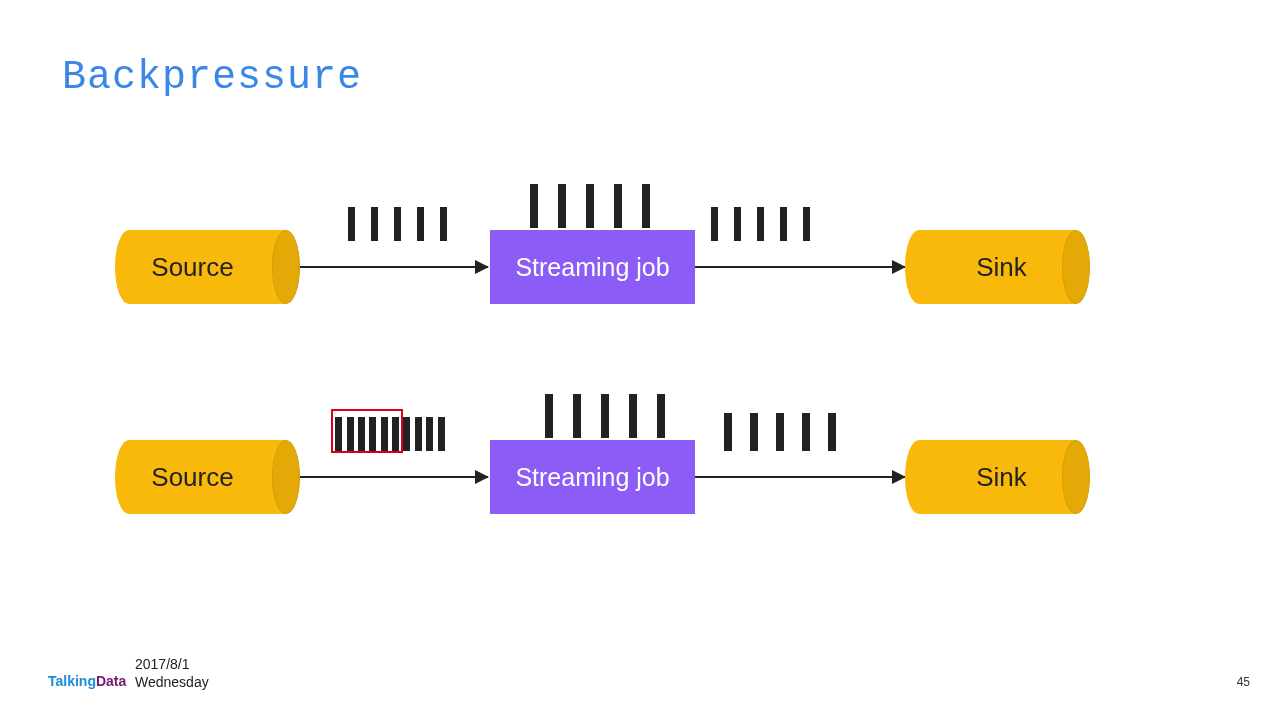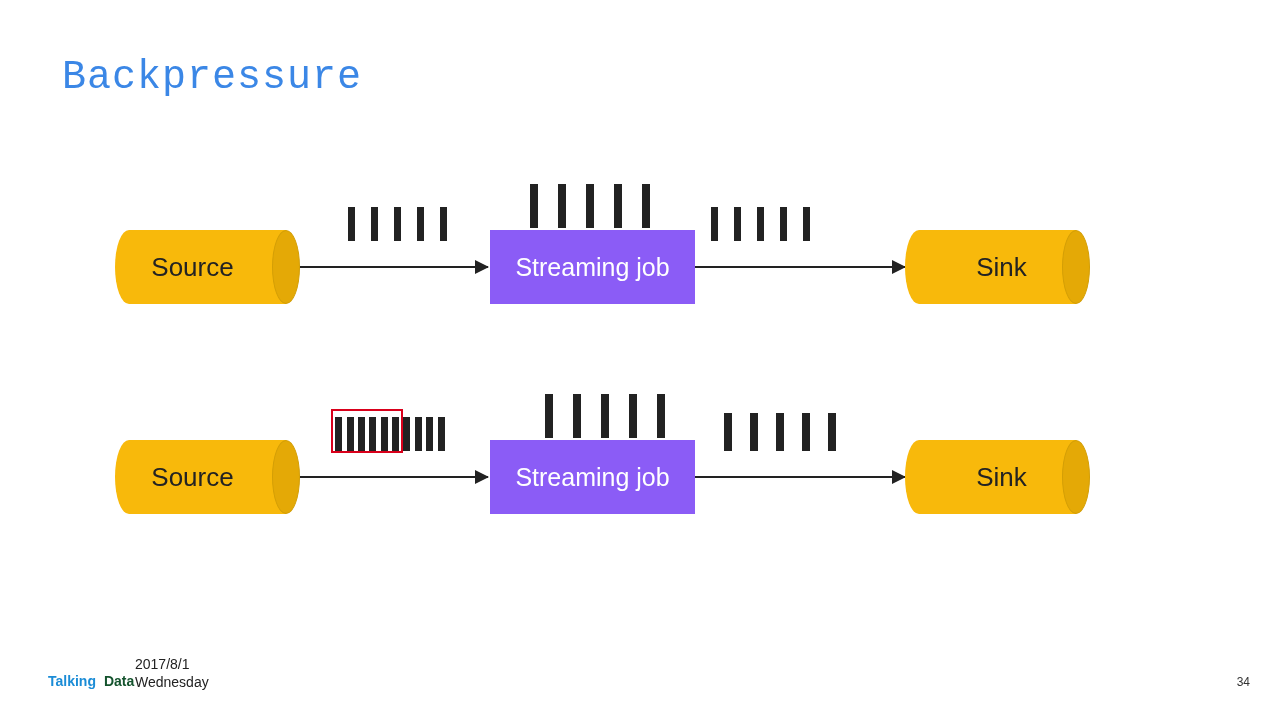--- a/index.html
+++ b/index.html
@@ -79,21 +79,21 @@
   .redbox {
     position: absolute; border: 2px solid #d9001b;
     left: 216px; bottom: 102px; width: 72px; height: 44px;
   }
 
   
   .footer-logo {
     position: absolute; left: 48px; bottom: 26px;
     font-weight: 700; color: #1b8cd6; font-size: 14px;
   }
-  .footer-logo .darker { color: #14532d; margin-left: 8px; }
+  .footer-logo .darker { color: #701a75; }
   .footer-date {
     position: absolute; left: 135px; bottom: 24px;
     font-size: 14px; color: #222; line-height: 1.25;
   }
   .page-num {
     position: absolute; right: 22px; bottom: 26px;
     font-size: 12px; color: #333;
   }
 </style>
 </head>
@@ -201,15 +201,15 @@
 
   </div>
 
   <div class="footer-logo">
     <span>Talking</span><span class="darker">Data</span>
   </div>
   <div class="footer-date">
     <div>2017/8/1</div>
     <div>Wednesday</div>
   </div>
-  <div class="page-num">34</div>
+  <div class="page-num">45</div>
 
 </div>
 
 </body></html>

